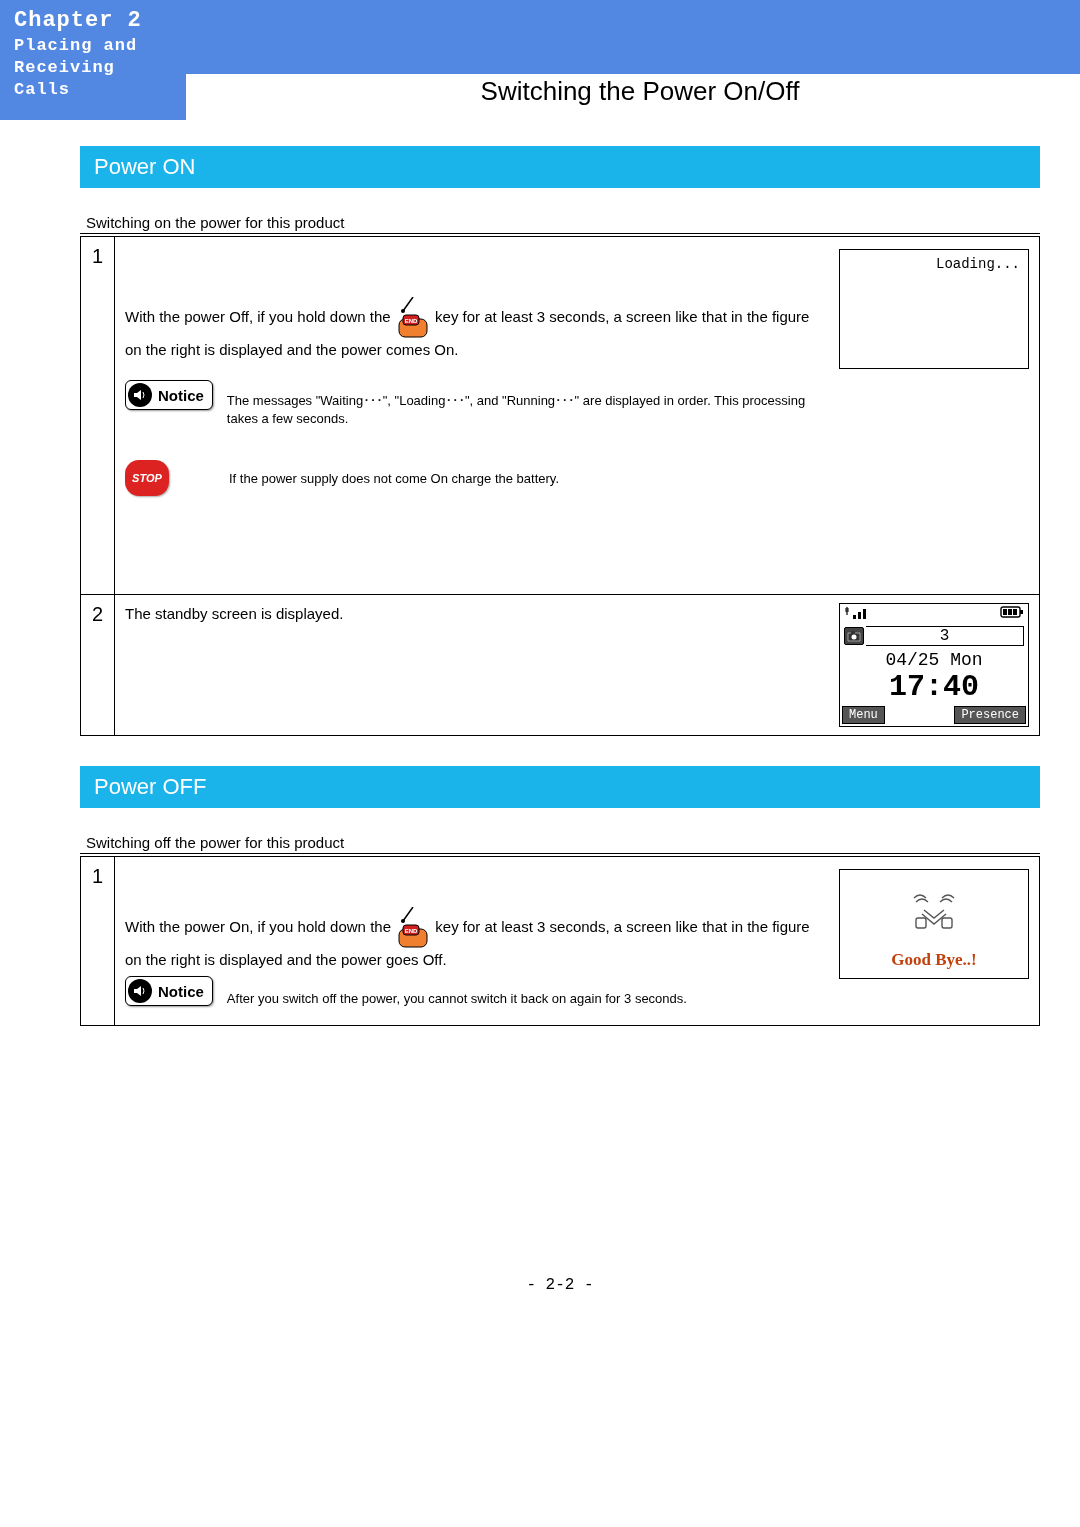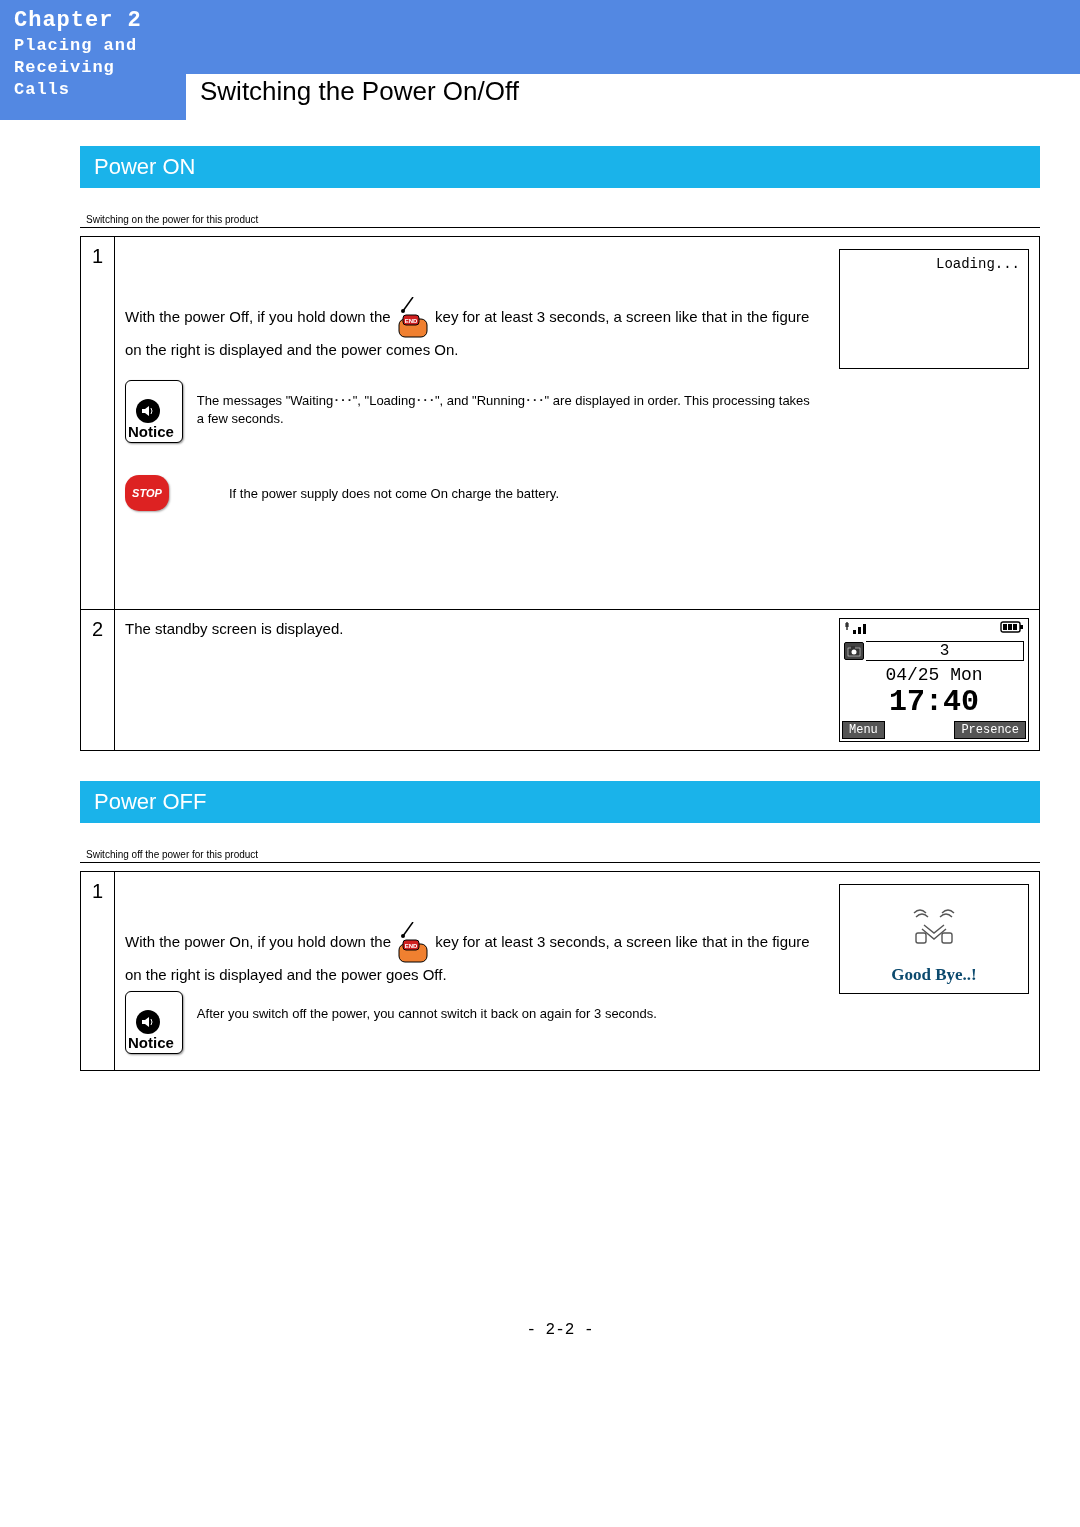--- a/index.html
+++ b/index.html
@@ -1,52 +1,52 @@
 <!DOCTYPE html>
 <html><head>
 <meta charset="utf-8">
 <style>
   * { box-sizing: border-box; margin: 0; padding: 0; }
   body { font-family: Arial, sans-serif; background: #fff; color: #000; width: 1080px; }
   .page-header { display: flex; background: #5388e2; height: 120px; }
   .chapter-box { width: 186px; padding: 8px 14px 0 14px; color: #fff; }
   .chapter-title { font-family: "Courier New", monospace; font-size: 22px; font-weight: bold; letter-spacing: 1px; }
   .chapter-sub { font-family: "Courier New", monospace; font-size: 17px; font-weight: bold; margin-top: 2px; letter-spacing: 1px; line-height: 1.3; }
-  .topic-box { flex: 1; background: #fff; margin-top: 74px; padding: 2px 0 0 14px; }
+  .topic-box { flex: 1; background: #fff; margin-top: 74px; padding: 2px 0 0 14px; text-align: center; }
   .topic-title { font-size: 26px; color: #000; }
   .content { padding: 26px 40px 0 80px; }
   .section-bar { background: #1ab3ea; color: #fff; font-size: 22px; padding: 8px 14px; margin-bottom: 26px; }
-  .sub-heading { font-size: 10px; border-bottom: 1px solid #000; padding: 0 0 2px 6px; margin-bottom: 8px; }
+  .sub-heading { font-size: 15px; border-bottom: 1px solid #000; padding: 0 0 2px 6px; margin-bottom: 2px; }
   table.steps { border-collapse: collapse; width: 100%; }
   table.steps > tbody > tr > td { border: 1px solid #000; vertical-align: top; padding: 8px 10px; }
   table.steps > tbody > tr > td.num { width: 34px; text-align: center; font-size: 20px; font-weight: normal; }
   table.steps > tbody > tr > td.body { border-right: none; font-size: 15px; }
   table.steps > tbody > tr > td.fig { width: 210px; border-left: none; text-align: center; }
   .step-text { margin-top: 52px; line-height: 1.4; }
   .inline-key { display: inline-block; vertical-align: middle; width: 36px; height: 42px; position: relative; }
   .notice-row { display: flex; align-items: flex-start; margin-top: 20px; }
-  .notice-badge { display: flex; align-items: center; border: 1px solid #000; border-radius: 6px; padding: 18px 8px 2px 2px; margin: 0 14px 0 0; background: #fff; box-shadow: 1px 1px 2px #999; flex-direction: column; }
+  .notice-badge { display: flex; align-items: center; border: 1px solid #000; border-radius: 6px; padding: 2px 8px 2px 2px; margin: 0 14px 0 0; background: #fff; box-shadow: 1px 1px 2px #999; }
   .notice-badge .sound { width: 24px; height: 24px; border-radius: 12px; background: #000; display: flex; align-items: center; justify-content: center; margin-right: 6px; color:#fff; font-size:10px;}
   .notice-badge .label { font-size: 15px; font-weight: bold; }
   .notice-text { font-size: 13px; line-height: 1.4; }
   .stop-row { display: flex; align-items: center; margin-top: 32px; margin-bottom: 90px; }
   .stop-badge { width: 44px; height: 36px; border-radius: 14px; background: #d22; display:flex; align-items:center; justify-content:center; color:#fff; font-size:11px; font-weight:bold; font-style: italic; margin: 0 60px 0 0; box-shadow: 1px 1px 2px #aaa; }
   .stop-text { font-size: 13px; }
   .screen-box { border: 1px solid #000; width: 190px; margin: 4px auto; padding: 6px 8px; min-height: 120px; font-family: "Courier New", monospace; font-size: 14px; text-align: right; }
   .standby-screen { border: 1px solid #000; width: 190px; margin: 0 auto; font-family: "Courier New", monospace; }
   .standby-row1 { display:flex; justify-content: space-between; padding: 2px 4px; font-size: 14px; }
   .standby-row2 { display:flex; align-items: center; padding: 0 4px; }
   .cam-icon { border:1px solid #000; background:#444; color:#fff; width:20px; height:18px; font-size:11px; display:flex; align-items:center; justify-content:center; border-radius:2px; }
   .field3 { flex:1; border-top:1px solid #000; border-bottom:1px solid #000; border-right:1px solid #000; text-align:center; font-size:16px; margin-left: 2px; }
   .standby-date { text-align:center; font-size:18px; margin-top: 4px; }
   .standby-time { text-align:center; font-size:30px; font-weight:bold; }
   .standby-soft { display:flex; justify-content: space-between; padding: 2px 2px 2px 2px; }
   .softkey { background:#555; color:#fff; font-size:12px; padding: 1px 6px; border:1px solid #000; }
   .goodbye-screen { border:1px solid #000; width:190px; margin:4px auto; text-align:center; padding: 18px 0 8px 0; }
-  .goodbye-label { font-family: Georgia, serif; font-size: 17px; font-weight:bold; margin-top:14px; color:#0c4a6e; }
+  .goodbye-label { font-family: Georgia, serif; font-size: 17px; font-weight:bold; margin-top:14px; color:#c2410c; }
   .section-gap { height: 30px; }
   .page-num { text-align:center; font-family:"Courier New", monospace; font-size:16px; margin-top: 250px; }
   .signal-icon, .batt-icon { font-size: 13px; }
 </style>
 </head>
 <body>
 
 <div class="page-header">
   <div class="chapter-box">
     <div class="chapter-title">Chapter 2</div>

